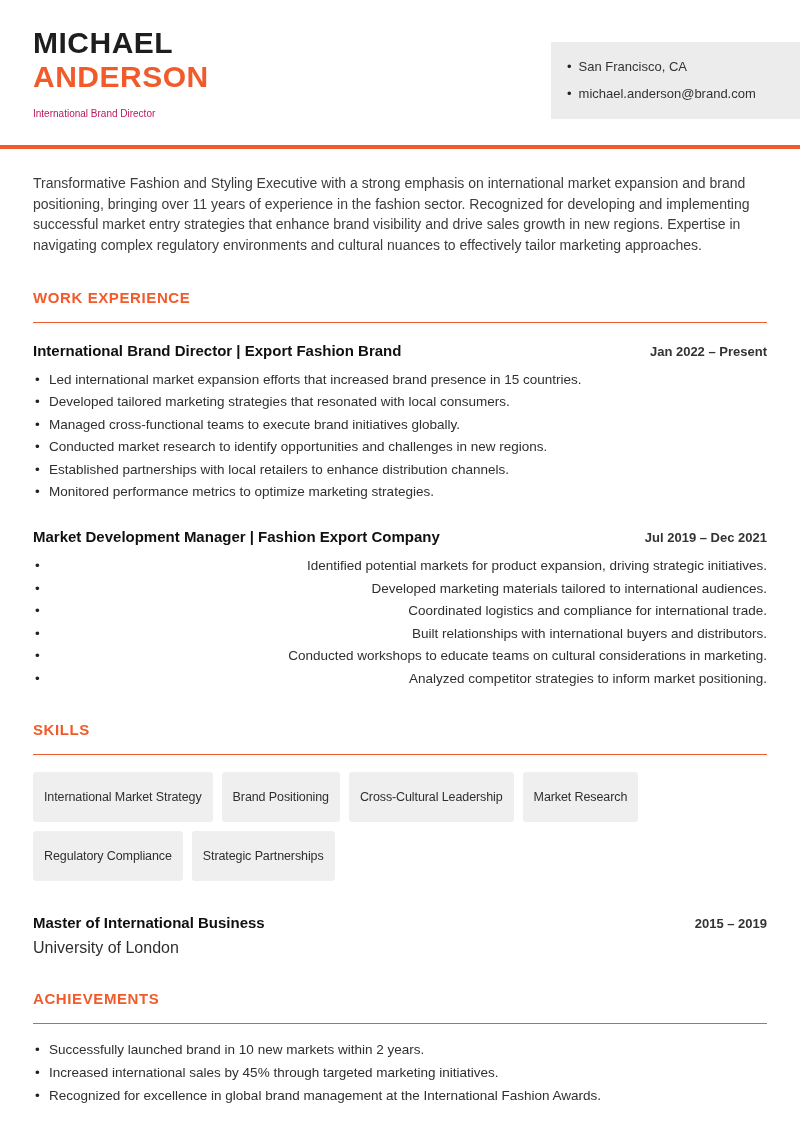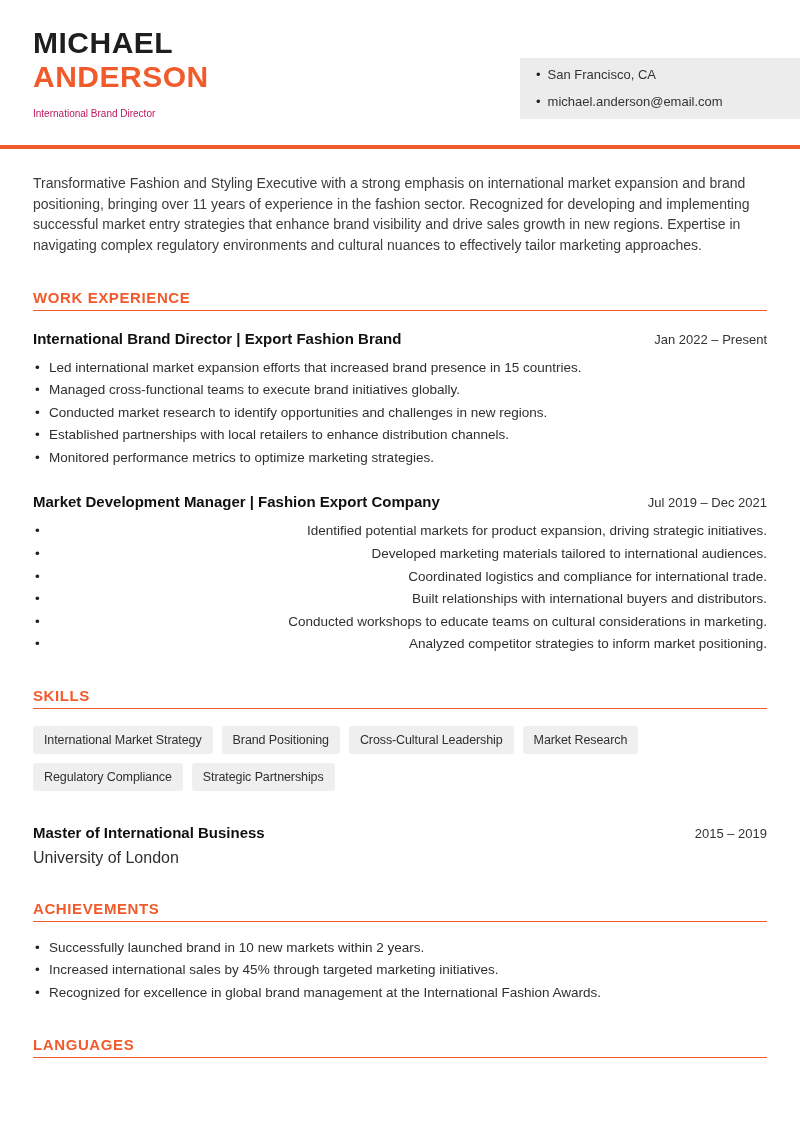--- a/index.html
+++ b/index.html
@@ -36,22 +36,22 @@
     text-transform:uppercase;
   }
   .name-line.last{color:var(--accent);}
   .headline{
     margin-top:14px;
     font-size:10px;
     color:#be185d;
   }
   .contact-box{
     background:var(--contact-bg);
-    width:280px;
-    padding:4px 16px;
+    width:249px;
+    padding:12px 16px;
   }
   .contact-item{
     display:flex;
     align-items:flex-start;
     font-size:13px;
     color:#333333;
     padding:5px 0;
     line-height:1.25;
   }
   .contact-item::before{
@@ -71,41 +71,42 @@
     font-size:14px;
     line-height:1.48;
     color:#3c3c3c;
   }
   .section{margin-top:33px;}
   .section-heading{
     color:var(--accent);
     font-size:15px;
     font-weight:700;
     letter-spacing:.6px;
-    padding-bottom:4px;
+    padding-bottom:16px;
     border-bottom:1.5px solid var(--accent);
     text-transform:uppercase;
   }
   .job{margin-top:19px;}
   .job + .job{margin-top:26px;text-align:right;}
   .entry-header{
     display:flex;
     justify-content:space-between;
     align-items:baseline;
   }
   .entry-title{
     font-size:15px;
     font-weight:700;
     color:#101010;
   }
   .entry-dates{
     font-size:13px;
     color:#333333;
     white-space:nowrap;
     margin-left:16px;
+    font-weight:bold;
   }
   ul.bullets{
     list-style:none;
     margin-top:11px;
   }
   ul.bullets li{
     position:relative;
     padding-left:16px;
     font-size:13.5px;
     line-height:1.45;
@@ -119,21 +120,21 @@
     color:#222222;
   }
   .tags{
     display:flex;
     flex-wrap:wrap;
     gap:9px;
     margin-top:17px;
   }
   .tag{
     background:var(--tag-bg);
-    padding:7px 11px;
+    padding:18px 11px;
     font-size:12.5px;
     letter-spacing:-.1px;
     color:#2f2f2f;
     border-radius:3px;
     white-space:nowrap;
   }
   .edu-school{
     margin-top:8px;
     font-size:16px;
     color:#2f2f2f;
@@ -146,40 +147,41 @@
 <div class="page">
 
   <header class="header">
     <div>
       <div class="name-line">MICHAEL</div>
       <div class="name-line last">ANDERSON</div>
       <div class="headline">International Brand Director</div>
     </div>
     <aside class="contact-box">
       <div class="contact-item">San Francisco, CA</div>
-      <div class="contact-item">michael.anderson@email.com</div>
+      <div class="contact-item">michael.anderson@brand.com</div>
     </aside>
   </header>
 
   <div class="top-divider"></div>
 
   <main class="content">
 
     <p class="summary">Transformative Fashion and Styling Executive with a strong emphasis on international market expansion and brand positioning, bringing over 11 years of experience in the fashion sector. Recognized for developing and implementing successful market entry strategies that enhance brand visibility and drive sales growth in new regions. Expertise in navigating complex regulatory environments and cultural nuances to effectively tailor marketing approaches.</p>
 
     <section class="section">
       <h2 class="section-heading">WORK EXPERIENCE</h2>
 
       <div class="job">
         <div class="entry-header">
           <h3 class="entry-title">International Brand Director | Export Fashion Brand</h3>
           <span class="entry-dates">Jan 2022 – Present</span>
         </div>
         <ul class="bullets">
           <li>Led international market expansion efforts that increased brand presence in 15 countries.</li>
+          <li>Developed tailored marketing strategies that resonated with local consumers.</li>
           <li>Managed cross-functional teams to execute brand initiatives globally.</li>
           <li>Conducted market research to identify opportunities and challenges in new regions.</li>
           <li>Established partnerships with local retailers to enhance distribution channels.</li>
           <li>Monitored performance metrics to optimize marketing strategies.</li>
         </ul>
       </div>
 
       <div class="job">
         <div class="entry-header">
           <h3 class="entry-title">Market Development Manager | Fashion Export Company</h3>

